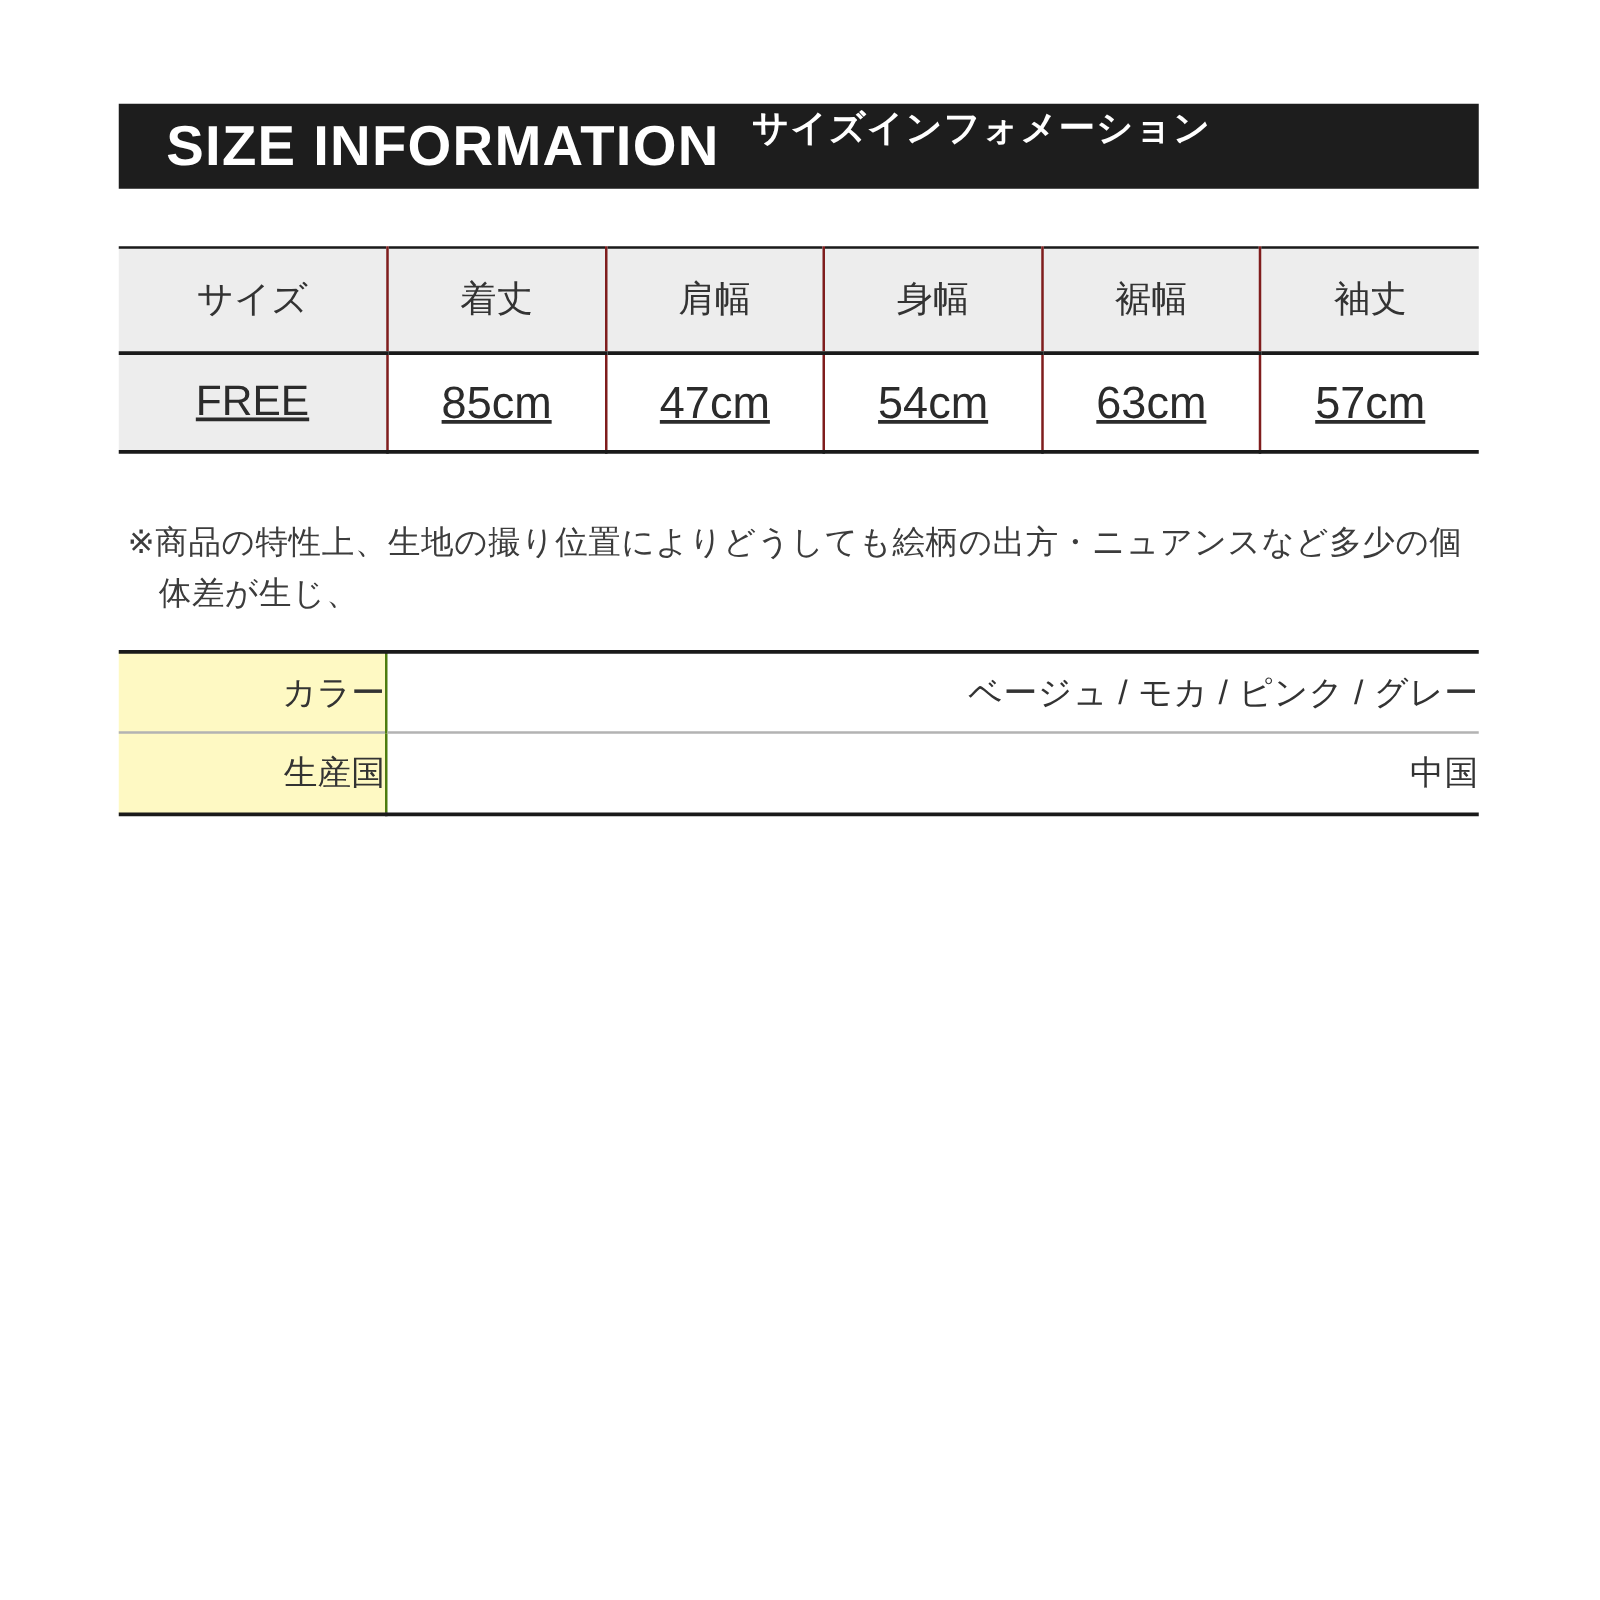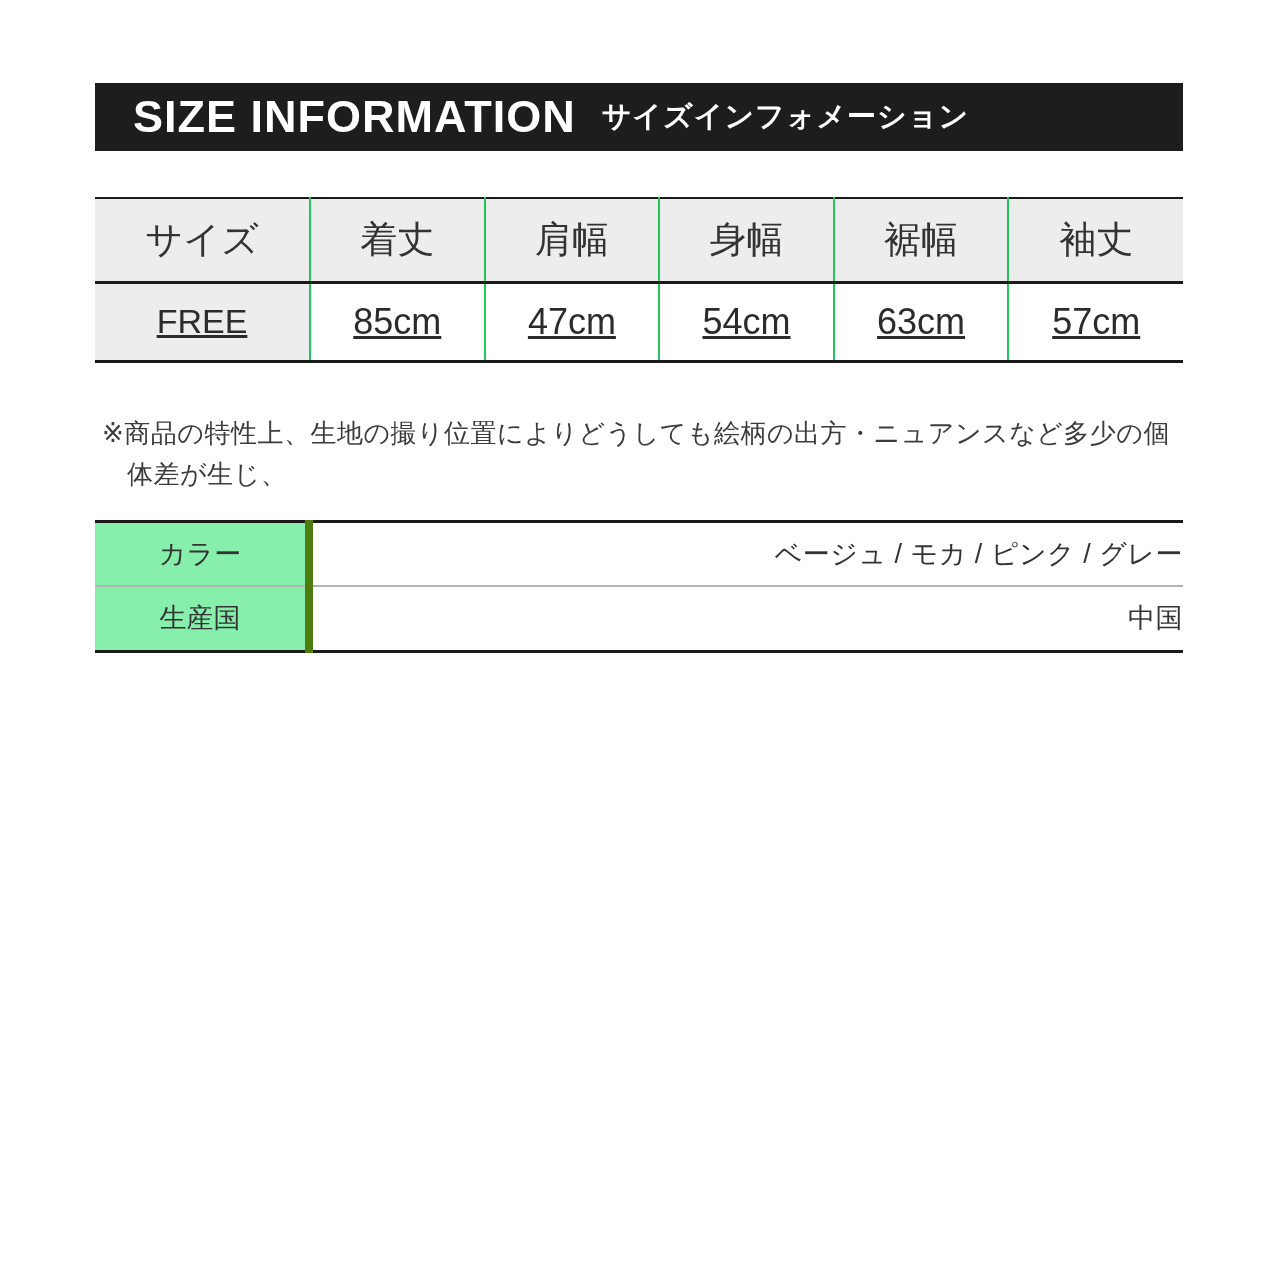--- a/index.html
+++ b/index.html
@@ -13,21 +13,21 @@
     position: absolute;
     left: 95px; top: 83px;
     width: 1088px;
   }
 
   
   .title-bar {
     width: 100%; height: 68px;
     background: #1d1d1d;
     display: flex;
-    align-items: center;
+    align-items: flex-start;
     padding-left: 38px;
   }
   .title-en {
     color: #ffffff;
     font-size: 45px;
     font-weight: bold;
     letter-spacing: 1px;
     line-height: 68px;
   }
   .title-ja {
@@ -44,28 +44,28 @@
     margin-top: 46px;
     width: 100%;
     table-layout: fixed;
     border-top: 2px solid #1a1a1a;
     border-bottom: 3px solid #1a1a1a;
   }
   .size-table col.first { width: 215px; }
   .size-table th, .size-table td {
     text-align: center;
     vertical-align: middle;
-    border-left: 2px solid #22c55e;
+    border-left: 2px solid #7f1d1d;
   }
   .size-table th:first-child, .size-table td:first-child { border-left: none; }
   .size-table thead th {
     height: 84px;
     background: #ededed;
     font-weight: normal;
-    font-size: 37px;
+    font-size: 29px;
     color: #333333;
     border-bottom: 3px solid #1a1a1a;
   }
   .size-table tbody td {
     height: 79px;
     background: #ffffff;
     font-size: 36px;
     color: #2b2b2b;
     text-decoration: underline;
   }
@@ -96,23 +96,23 @@
   .details-table col.label-col { width: 214px; }
   .details-table tr { border-bottom: 2px solid #b3b3b3; }
   .details-table tr:last-child { border-bottom: none; }
   .details-table td {
     height: 65px;
     vertical-align: middle;
     font-size: 27px;
     color: #333333;
   }
   .details-table td.label-cell {
-    background: #86efac;
-    text-align: center;
-    border-right: 8px solid #4d7c0f;
+    background: #fef9c3;
+    text-align: right;
+    border-right: 2px solid #4d7c0f;
   }
   .details-table td.value-cell {
     background: #ffffff;
     text-align: right;
     padding-left: 23px;
     letter-spacing: 0.5px;
   }
 </style>
 </head>
 <body>

